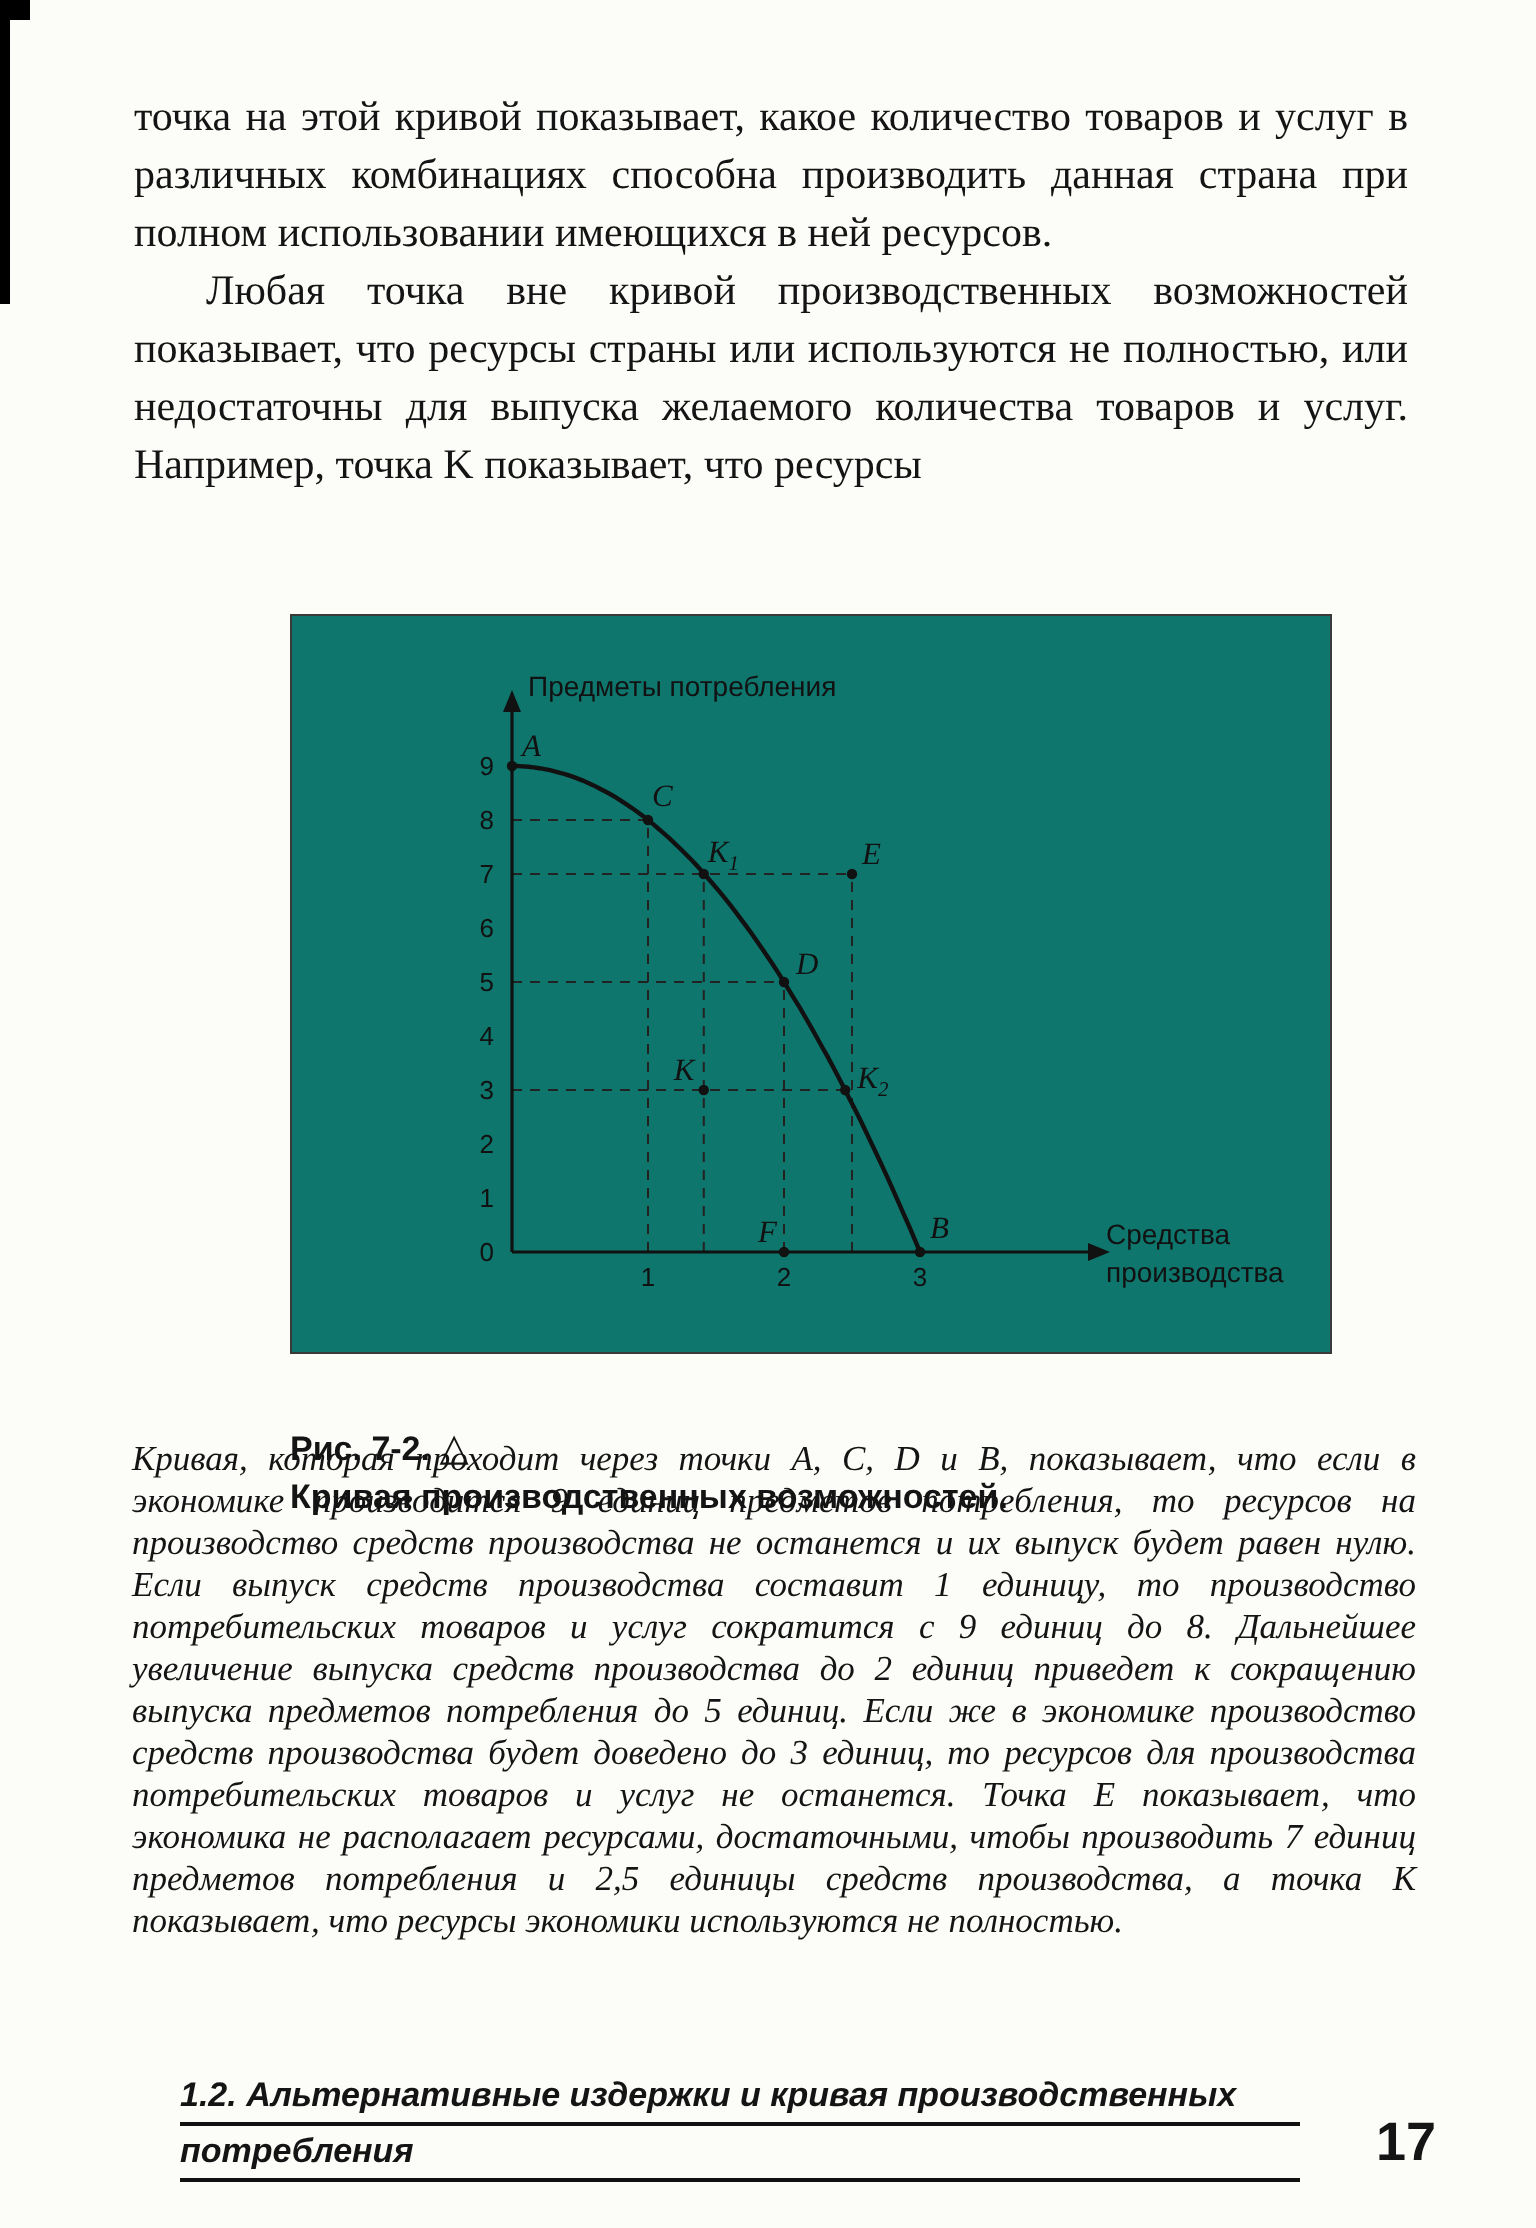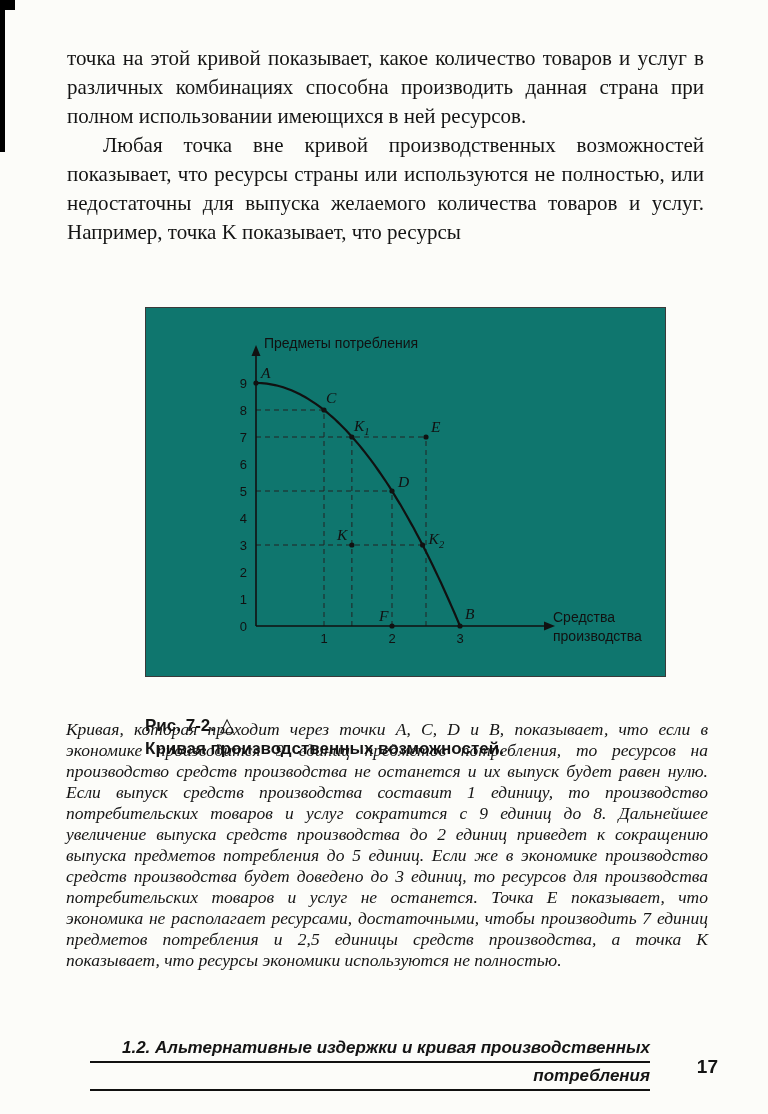--- a/index.html
+++ b/index.html
@@ -25,26 +25,26 @@
                font-family:"Liberation Sans", sans-serif;font-weight:bold;
                font-size:17px;line-height:1.35;}
   .fig-caption .marker{font-weight:normal;font-size:19px;}
 
   .fig-text{position:absolute;left:66px;right:60px;top:719px;
             font-style:italic;font-size:17.5px;line-height:1.2;text-align:justify;font-family:Liberation Serif, serif;}
 
   
   .footer{position:absolute;left:90px;top:1038px;width:560px;
           font-family:"Liberation Sans", sans-serif;font-style:italic;
-          font-weight:bold;font-size:17px;text-align:right;}
+          font-weight:bold;font-size:17px;}
   .footer .fline{border-bottom:2px solid #111;padding-bottom:3px;}
   .footer .fline + .fline{padding-top:3px;}
   .page-number{position:absolute;right:50px;top:1056px;
                font-family:"Liberation Sans", sans-serif;
-               font-weight:bold;font-size:19px;font-style:normal;}
+               font-weight:bold;font-size:27px;font-style:normal;}
 </style>
 </head>
 <body>
 
 <div class="page">
 
   <div class="scan-corner"></div>
   <div class="scan-edge"></div>
 
   <div class="body-text">

